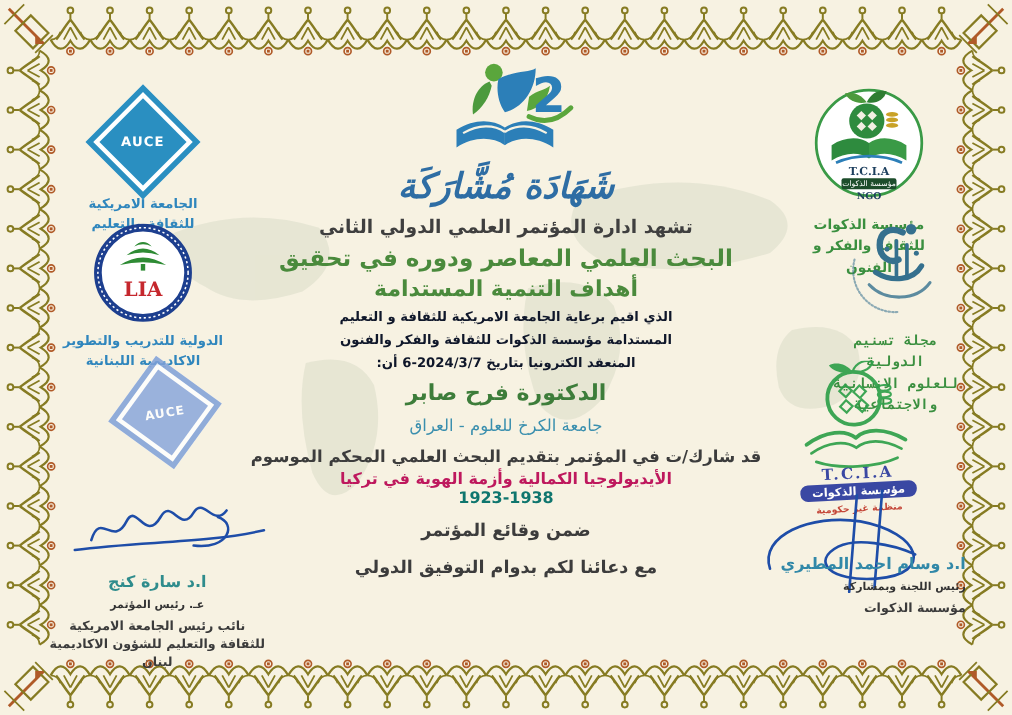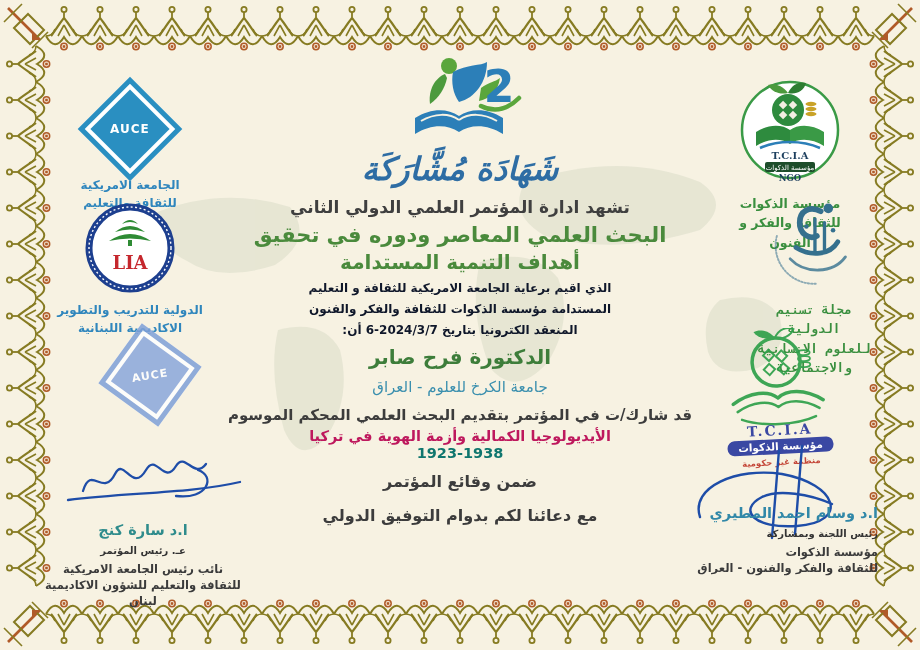--- a/index.html
+++ b/index.html
@@ -363,17 +363,16 @@
       <path d="M97,8 L90,96"></path>
       <path d="M120,4 L113,92"></path>
     </g>
   </svg>
 
   <div class="abs signer signer-right">
     <div class="signer-name blue rtl">ا.د وسام احمد المطيري</div>
     <div class="signer-role rtl">رئيس اللجنة وبمشاركة</div>
     <div class="signer-org rtl">
       <div>مؤسسة الذكوات</div>
-      <div>للثقافة والفكر والفنون - العراق</div>
     </div>
   </div>
 
 </div>
 
 </body></html>

